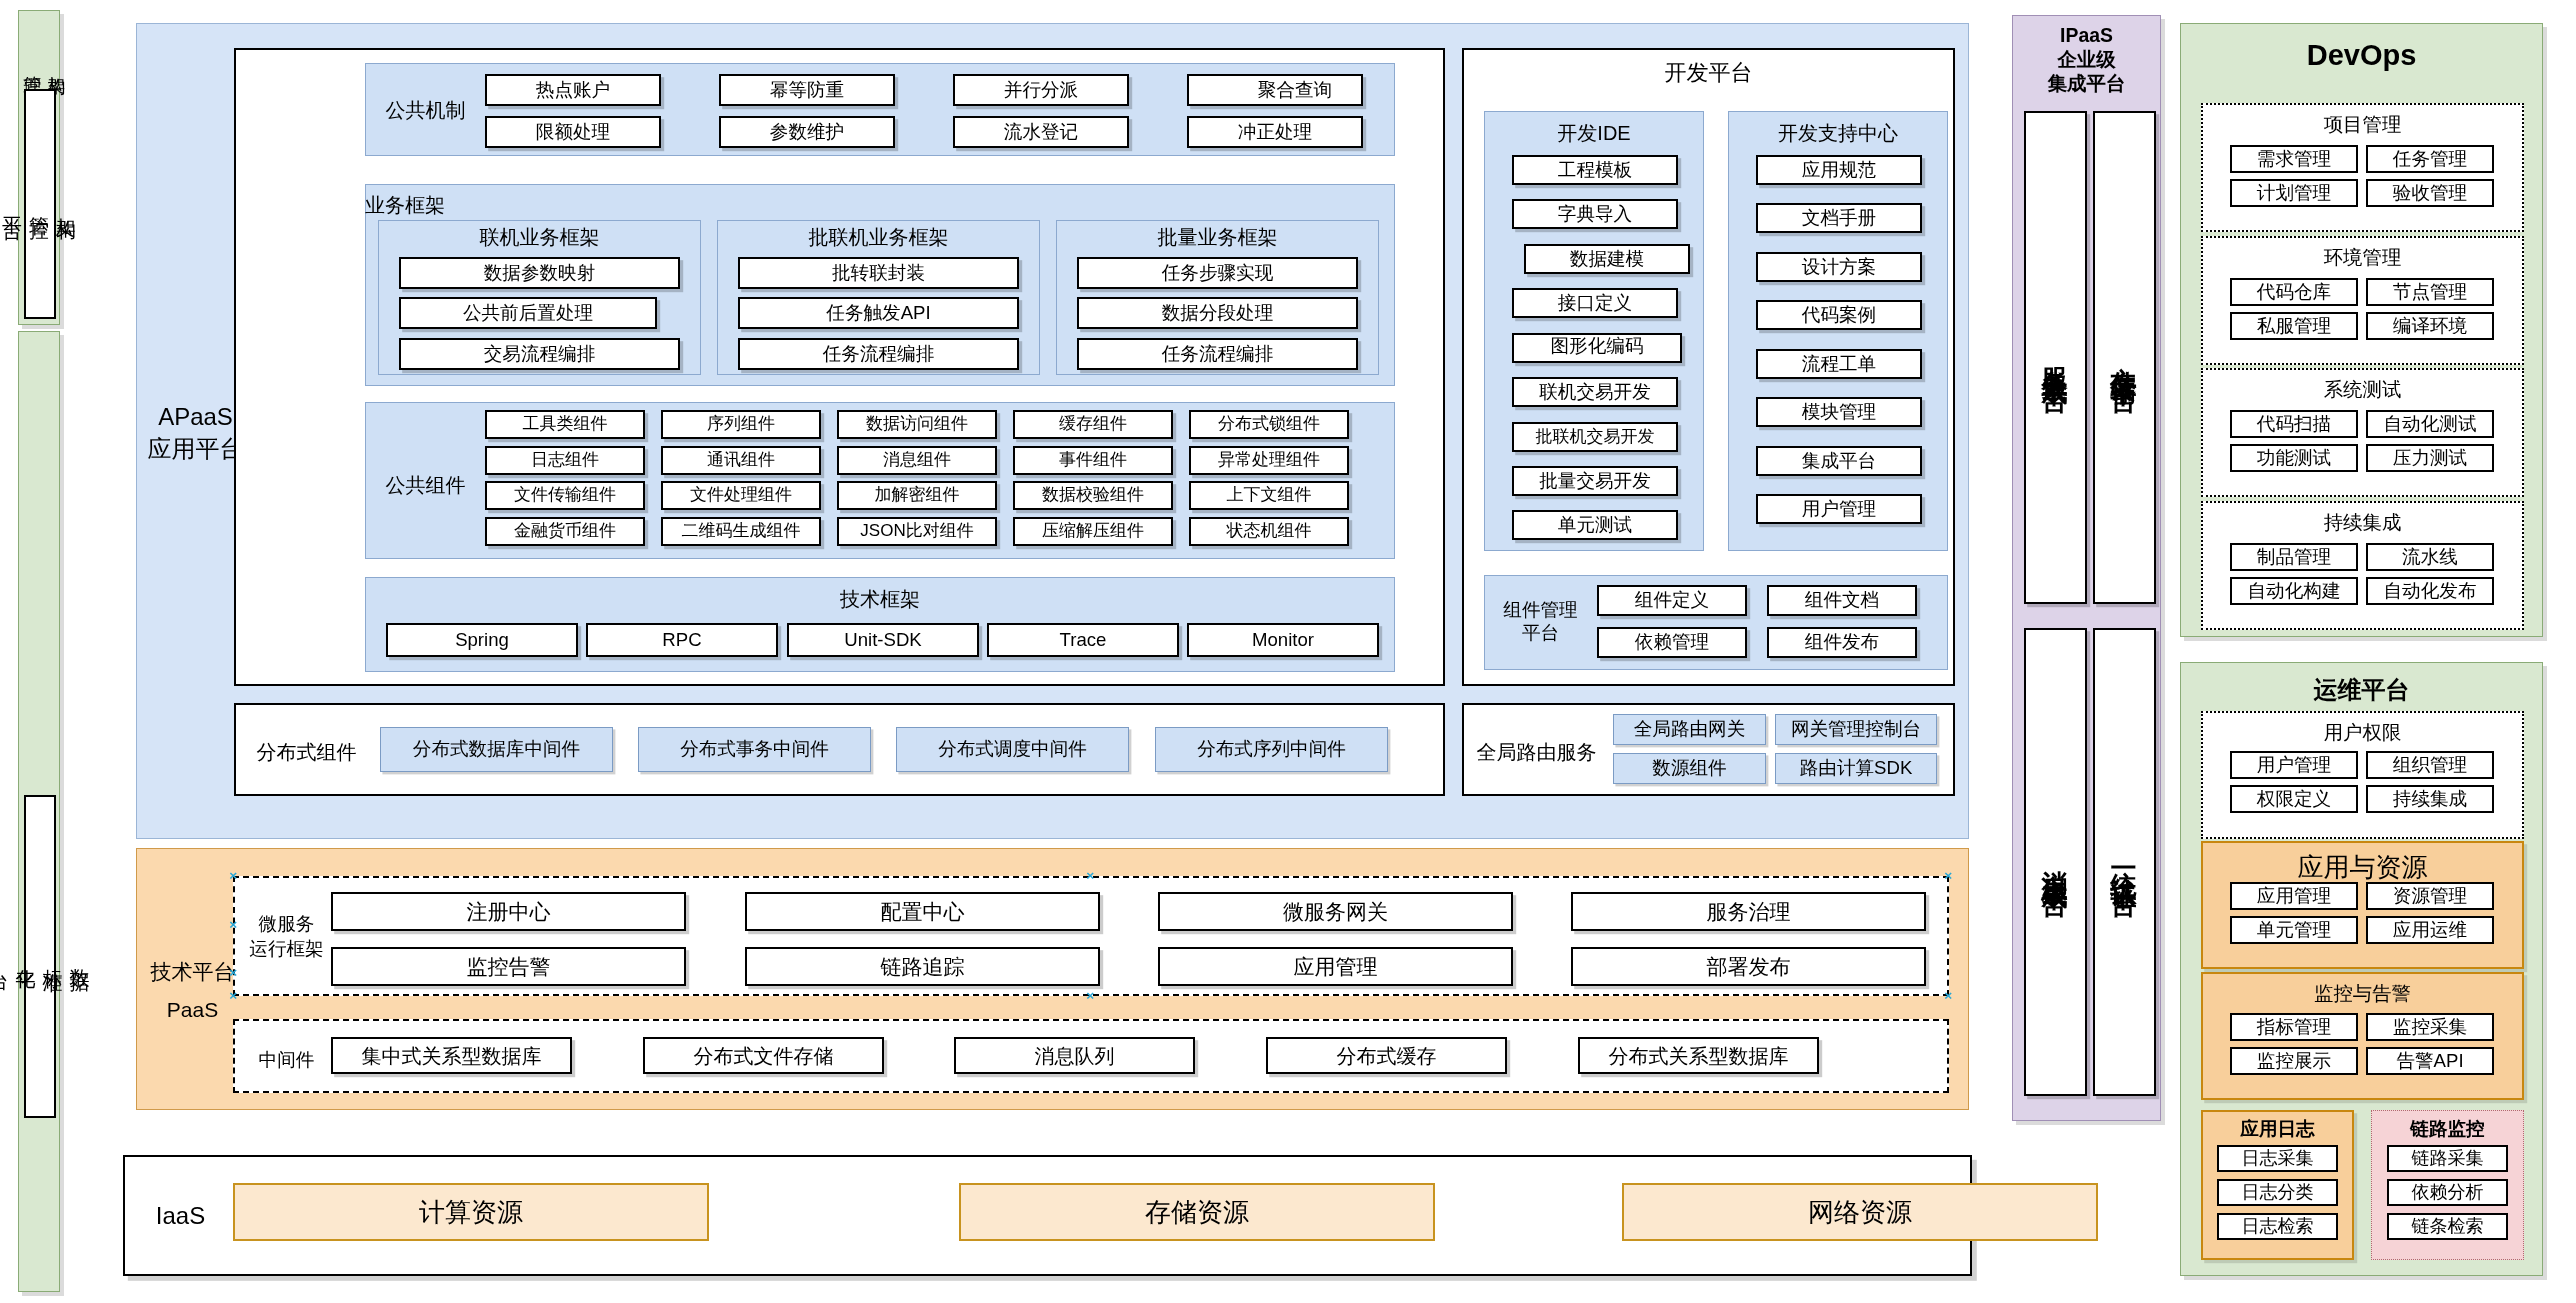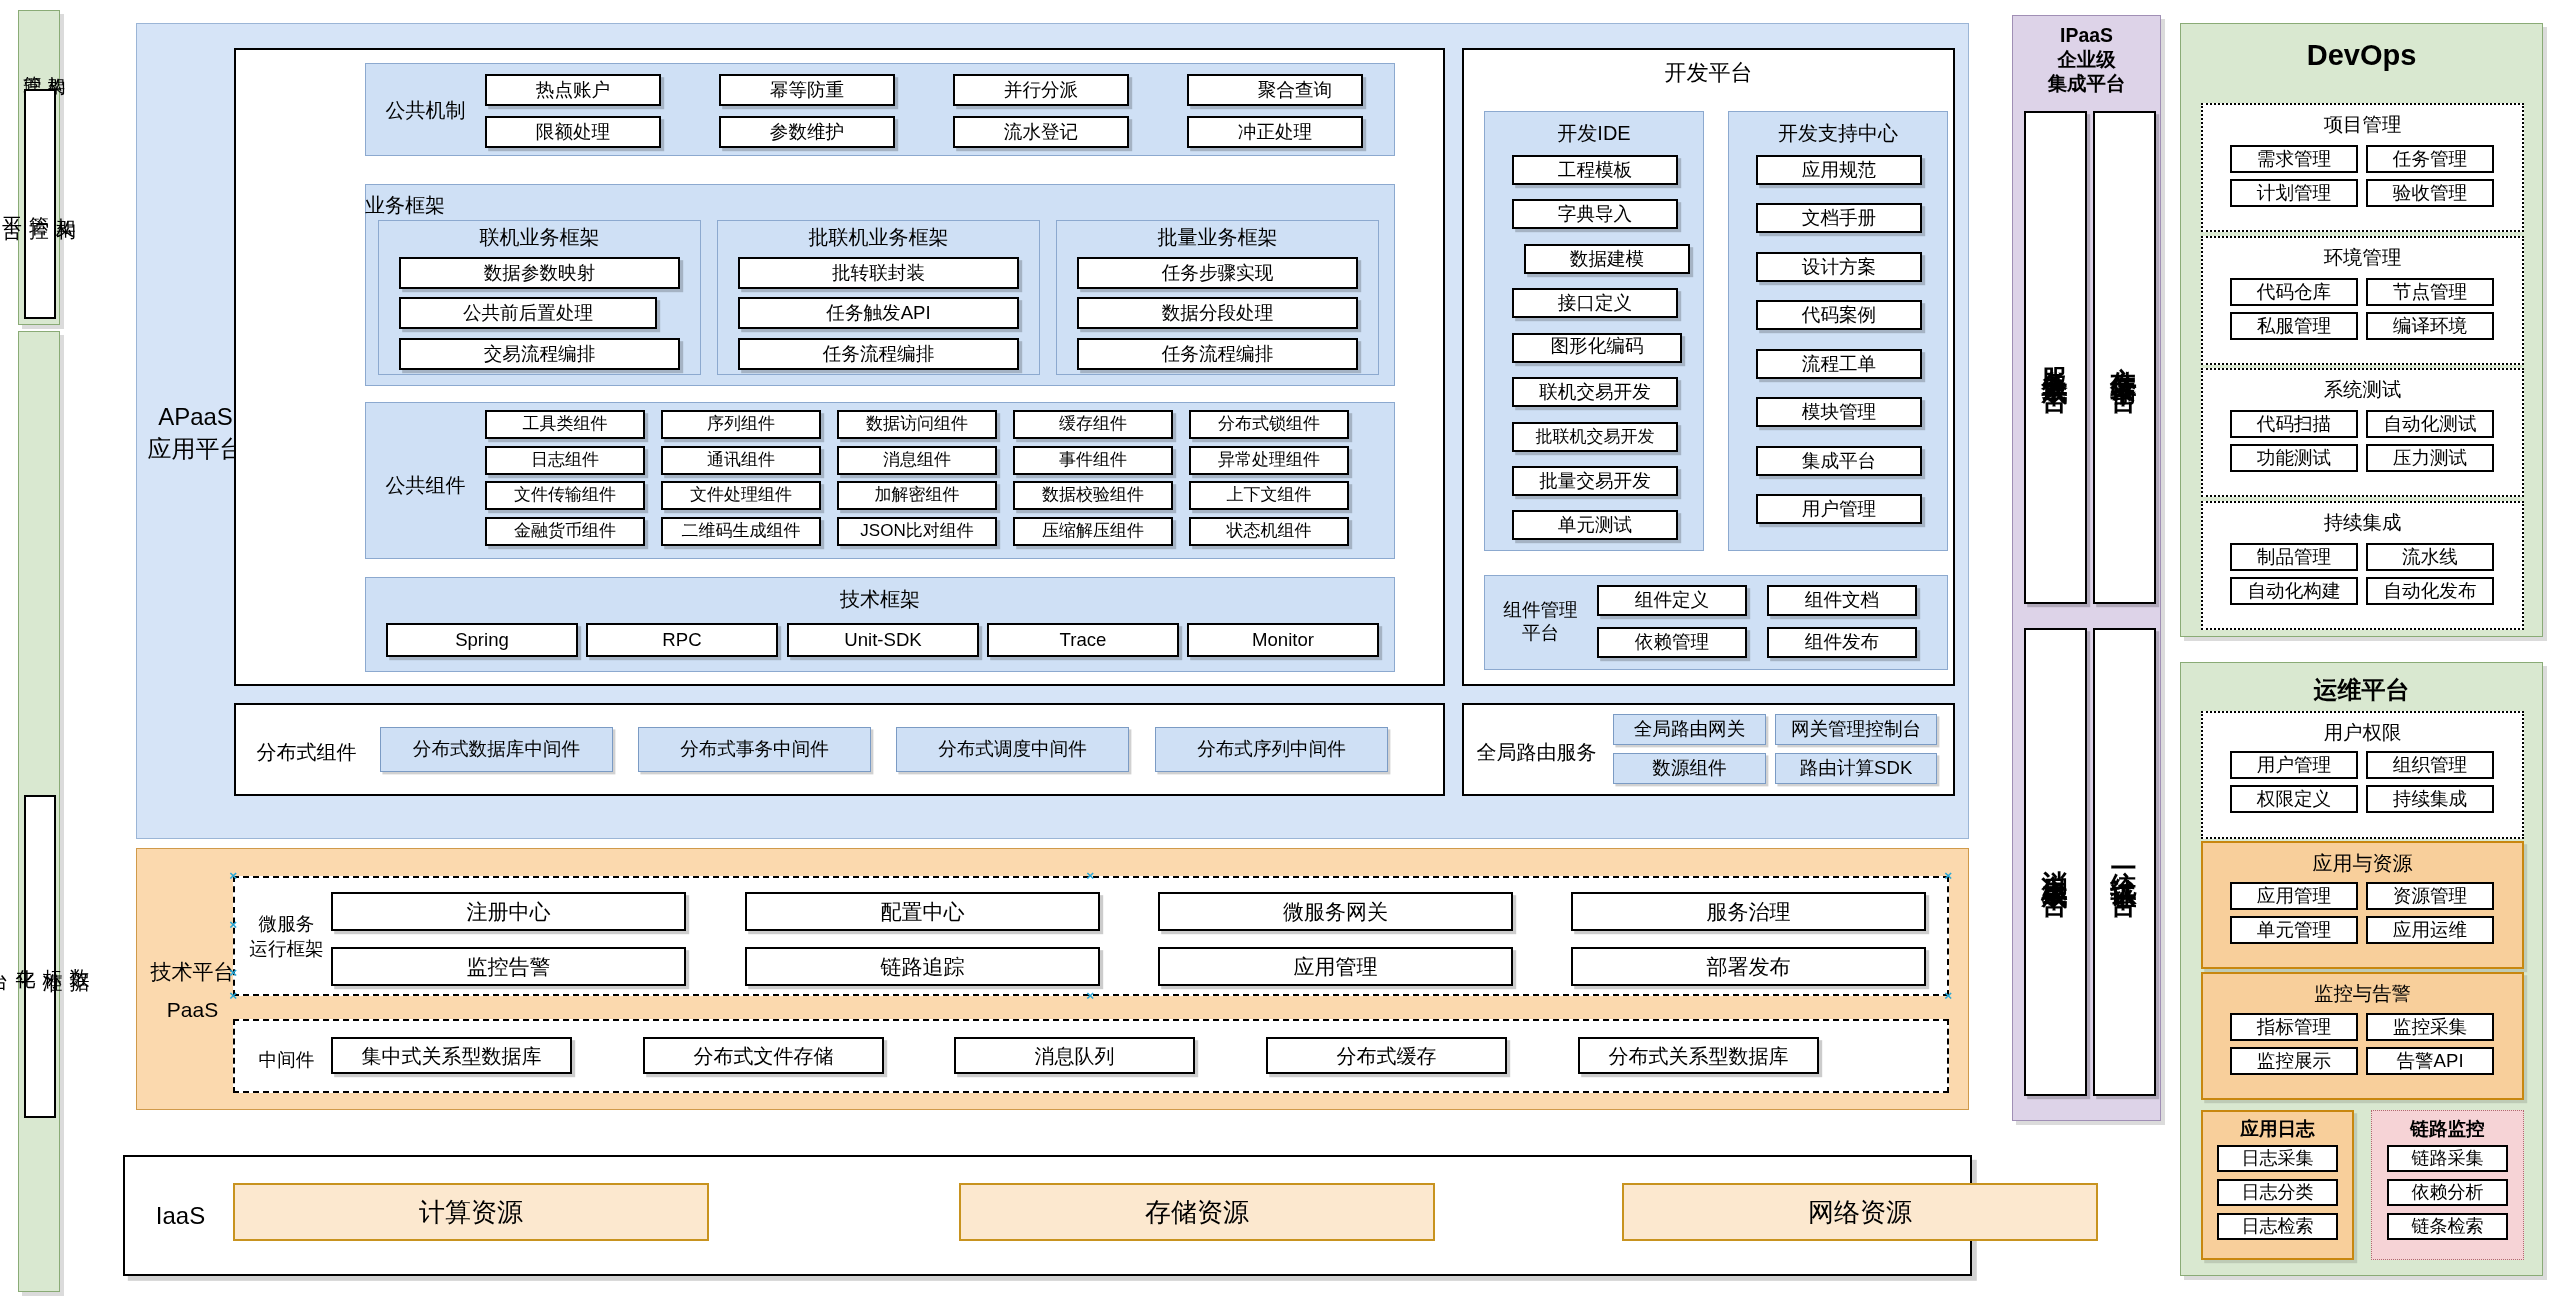--- a/index.html
+++ b/index.html
@@ -264,21 +264,21 @@
 <div class="abs" style="left:2180px;top:674px;width:363px;font-size:24px;font-weight:bold;text-align:center;">运维平台</div>
 
 <div class="abs panel-dotted" style="left:2201px;top:711px;width:323px;height:128px;"></div>
 <div class="abs" style="left:2201px;top:719px;width:323px;font-size:19.4px;text-align:center;">用户权限</div>
 <div class="abs chip" style="left:2230px;top:751px;width:128px;height:28px;">用户管理</div>
 <div class="abs chip" style="left:2366px;top:751px;width:128px;height:28px;">组织管理</div>
 <div class="abs chip" style="left:2230px;top:785px;width:128px;height:28px;">权限定义</div>
 <div class="abs chip" style="left:2366px;top:785px;width:128px;height:28px;">持续集成</div>
 
 <div class="abs panel-orange2" style="left:2201px;top:841px;width:323px;height:128px;"></div>
-<div class="abs" style="left:2201px;top:850px;width:323px;font-size:20px;text-align:center;">应用与资源</div>
+<div class="abs" style="left:2201px;top:850px;width:323px;font-size:26px;text-align:center;">应用与资源</div>
 <div class="abs chip" style="left:2230px;top:882px;width:128px;height:28px;">应用管理</div>
 <div class="abs chip" style="left:2366px;top:882px;width:128px;height:28px;">资源管理</div>
 <div class="abs chip" style="left:2230px;top:916px;width:128px;height:28px;">单元管理</div>
 <div class="abs chip" style="left:2366px;top:916px;width:128px;height:28px;">应用运维</div>
 
 <div class="abs panel-orange2" style="left:2201px;top:972px;width:323px;height:128px;"></div>
 <div class="abs" style="left:2201px;top:980px;width:323px;font-size:19.4px;text-align:center;">监控与告警</div>
 <div class="abs chip" style="left:2230px;top:1013px;width:128px;height:28px;">指标管理</div>
 <div class="abs chip" style="left:2366px;top:1013px;width:128px;height:28px;">监控采集</div>
 <div class="abs chip" style="left:2230px;top:1047px;width:128px;height:28px;">监控展示</div>

